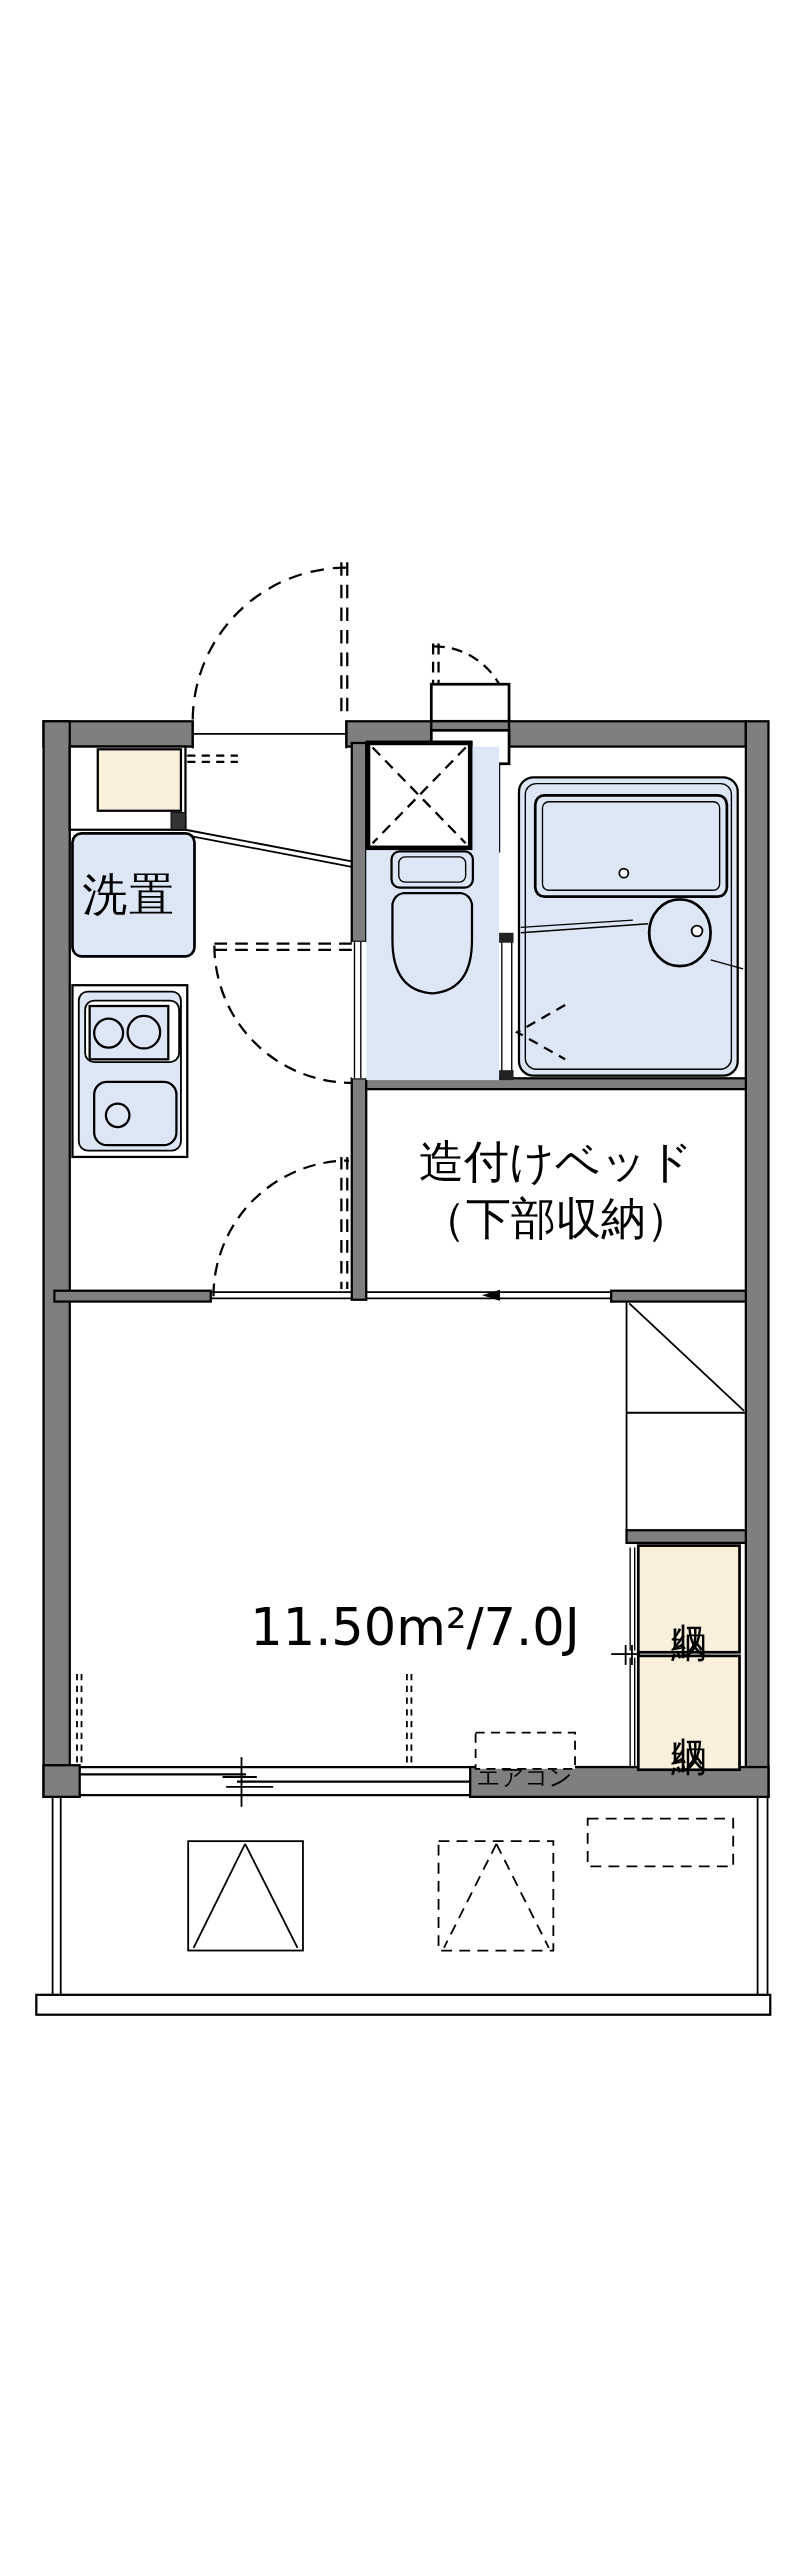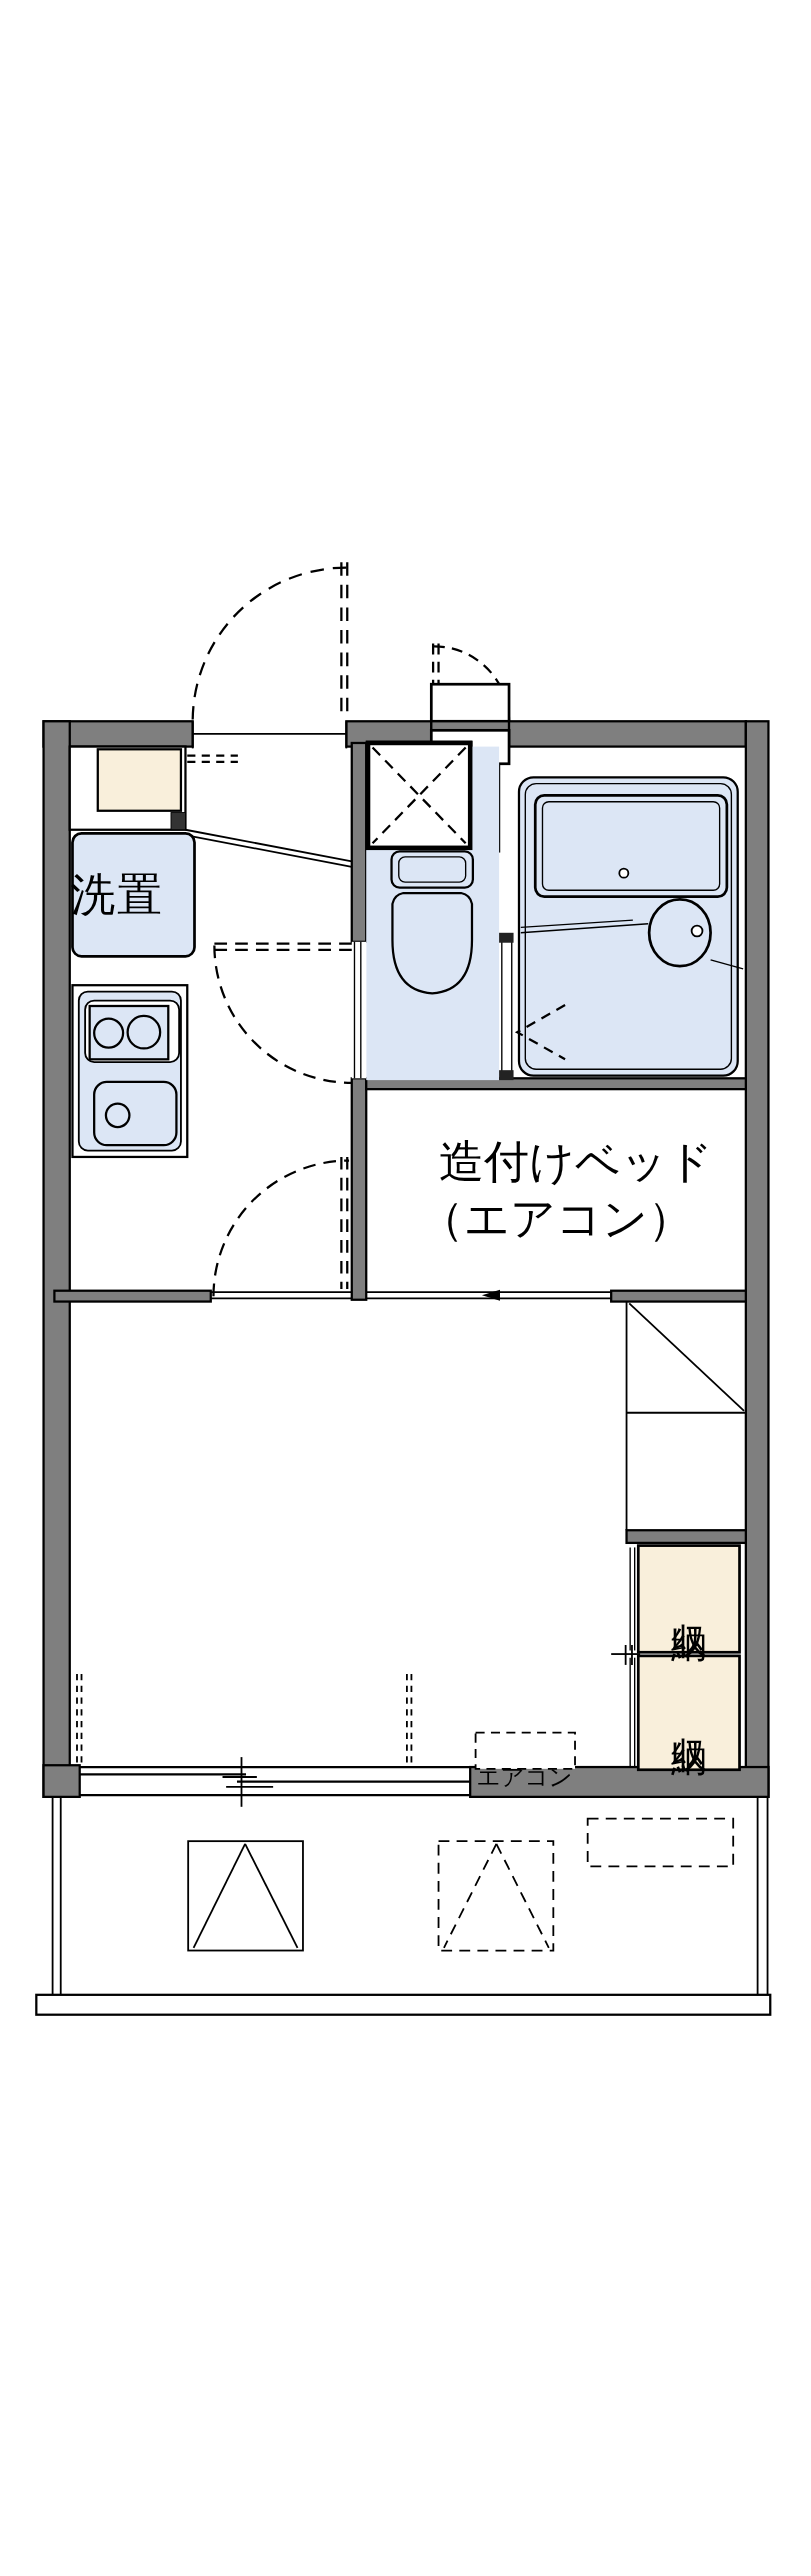--- a/index.html
+++ b/index.html
@@ -1,22 +1,22 @@
 <!DOCTYPE html>
 <html style="font-size:14.5px"><head>
 <meta charset="utf-8">
 <style>
   html,body{margin:0;padding:0;background:#fff;}
   #stage{position:relative;width:812px;height:2576px;background:#fff;overflow:hidden;
          font-family:"DejaVu Sans","Liberation Sans",sans-serif;}
   #plan-svg{position:absolute;left:0;top:0;}
   .lbl{position:absolute;color:#000;white-space:nowrap;}
-  .lbl-washer{left:56px;top:833px;width:122px;height:123px;display:flex;align-items:center;justify-content:center;
+  .lbl-washer{left:68px;top:833px;width:122px;height:123px;display:flex;align-items:center;justify-content:center;
               font-size:45px;letter-spacing:1.8px;}
-  .lbl-bed1{left:366px;top:1132px;width:380px;text-align:center;font-size:45px;margin-left:20px;}
+  .lbl-bed1{left:366px;top:1132px;width:380px;text-align:center;font-size:45px;}
   .lbl-bed2{left:366px;top:1189px;width:380px;text-align:center;font-size:45px;}
   .lbl-room{left:271px;top:1479px;width:289px;text-align:center;font-size:78px;}
   .lbl-size{left:234px;top:1598px;width:362px;text-align:center;font-size:51px;}
   .lbl-aircon{left:475px;top:1736px;width:99px;height:33px;display:flex;align-items:center;justify-content:center;
               font-size:23.5px;margin-top:24px;}
   .lbl-closet{left:638px;width:101px;display:flex;align-items:center;justify-content:center;
               writing-mode:vertical-rl;text-orientation:upright;font-size:36px;letter-spacing:5.4px;}
   .lbl-closet1{top:1546px;height:107px;}
   .lbl-closet2{top:1656px;height:114px;}
 </style>
@@ -222,18 +222,19 @@
   <g stroke="#000" stroke-width="2" fill="none" stroke-dasharray="12 8">
     <rect x="485" y="2037" width="127" height="121"></rect>
     <line x1="549" y1="2040" x2="491" y2="2155"></line>
     <line x1="549" y1="2040" x2="607" y2="2155"></line>
   </g>
   <rect x="650" y="2012" width="161" height="53" fill="none" stroke="#000" stroke-width="2" stroke-dasharray="12 8"></rect>
 </svg>
 
   <div class="lbl lbl-washer">洗置</div>
   <div class="lbl lbl-bed1">造付けベッド</div>
-  <div class="lbl lbl-bed2">（エアコン）</div>
+  <div class="lbl lbl-bed2">（下部収納）</div>
+  <div class="lbl lbl-size">11.50m²/7.0J</div>
   <div class="lbl lbl-aircon">エアコン</div>
   <div class="lbl lbl-closet lbl-closet1">収納</div>
   <div class="lbl lbl-closet lbl-closet2">収納</div>
 </div>
 
 
 </body></html>

